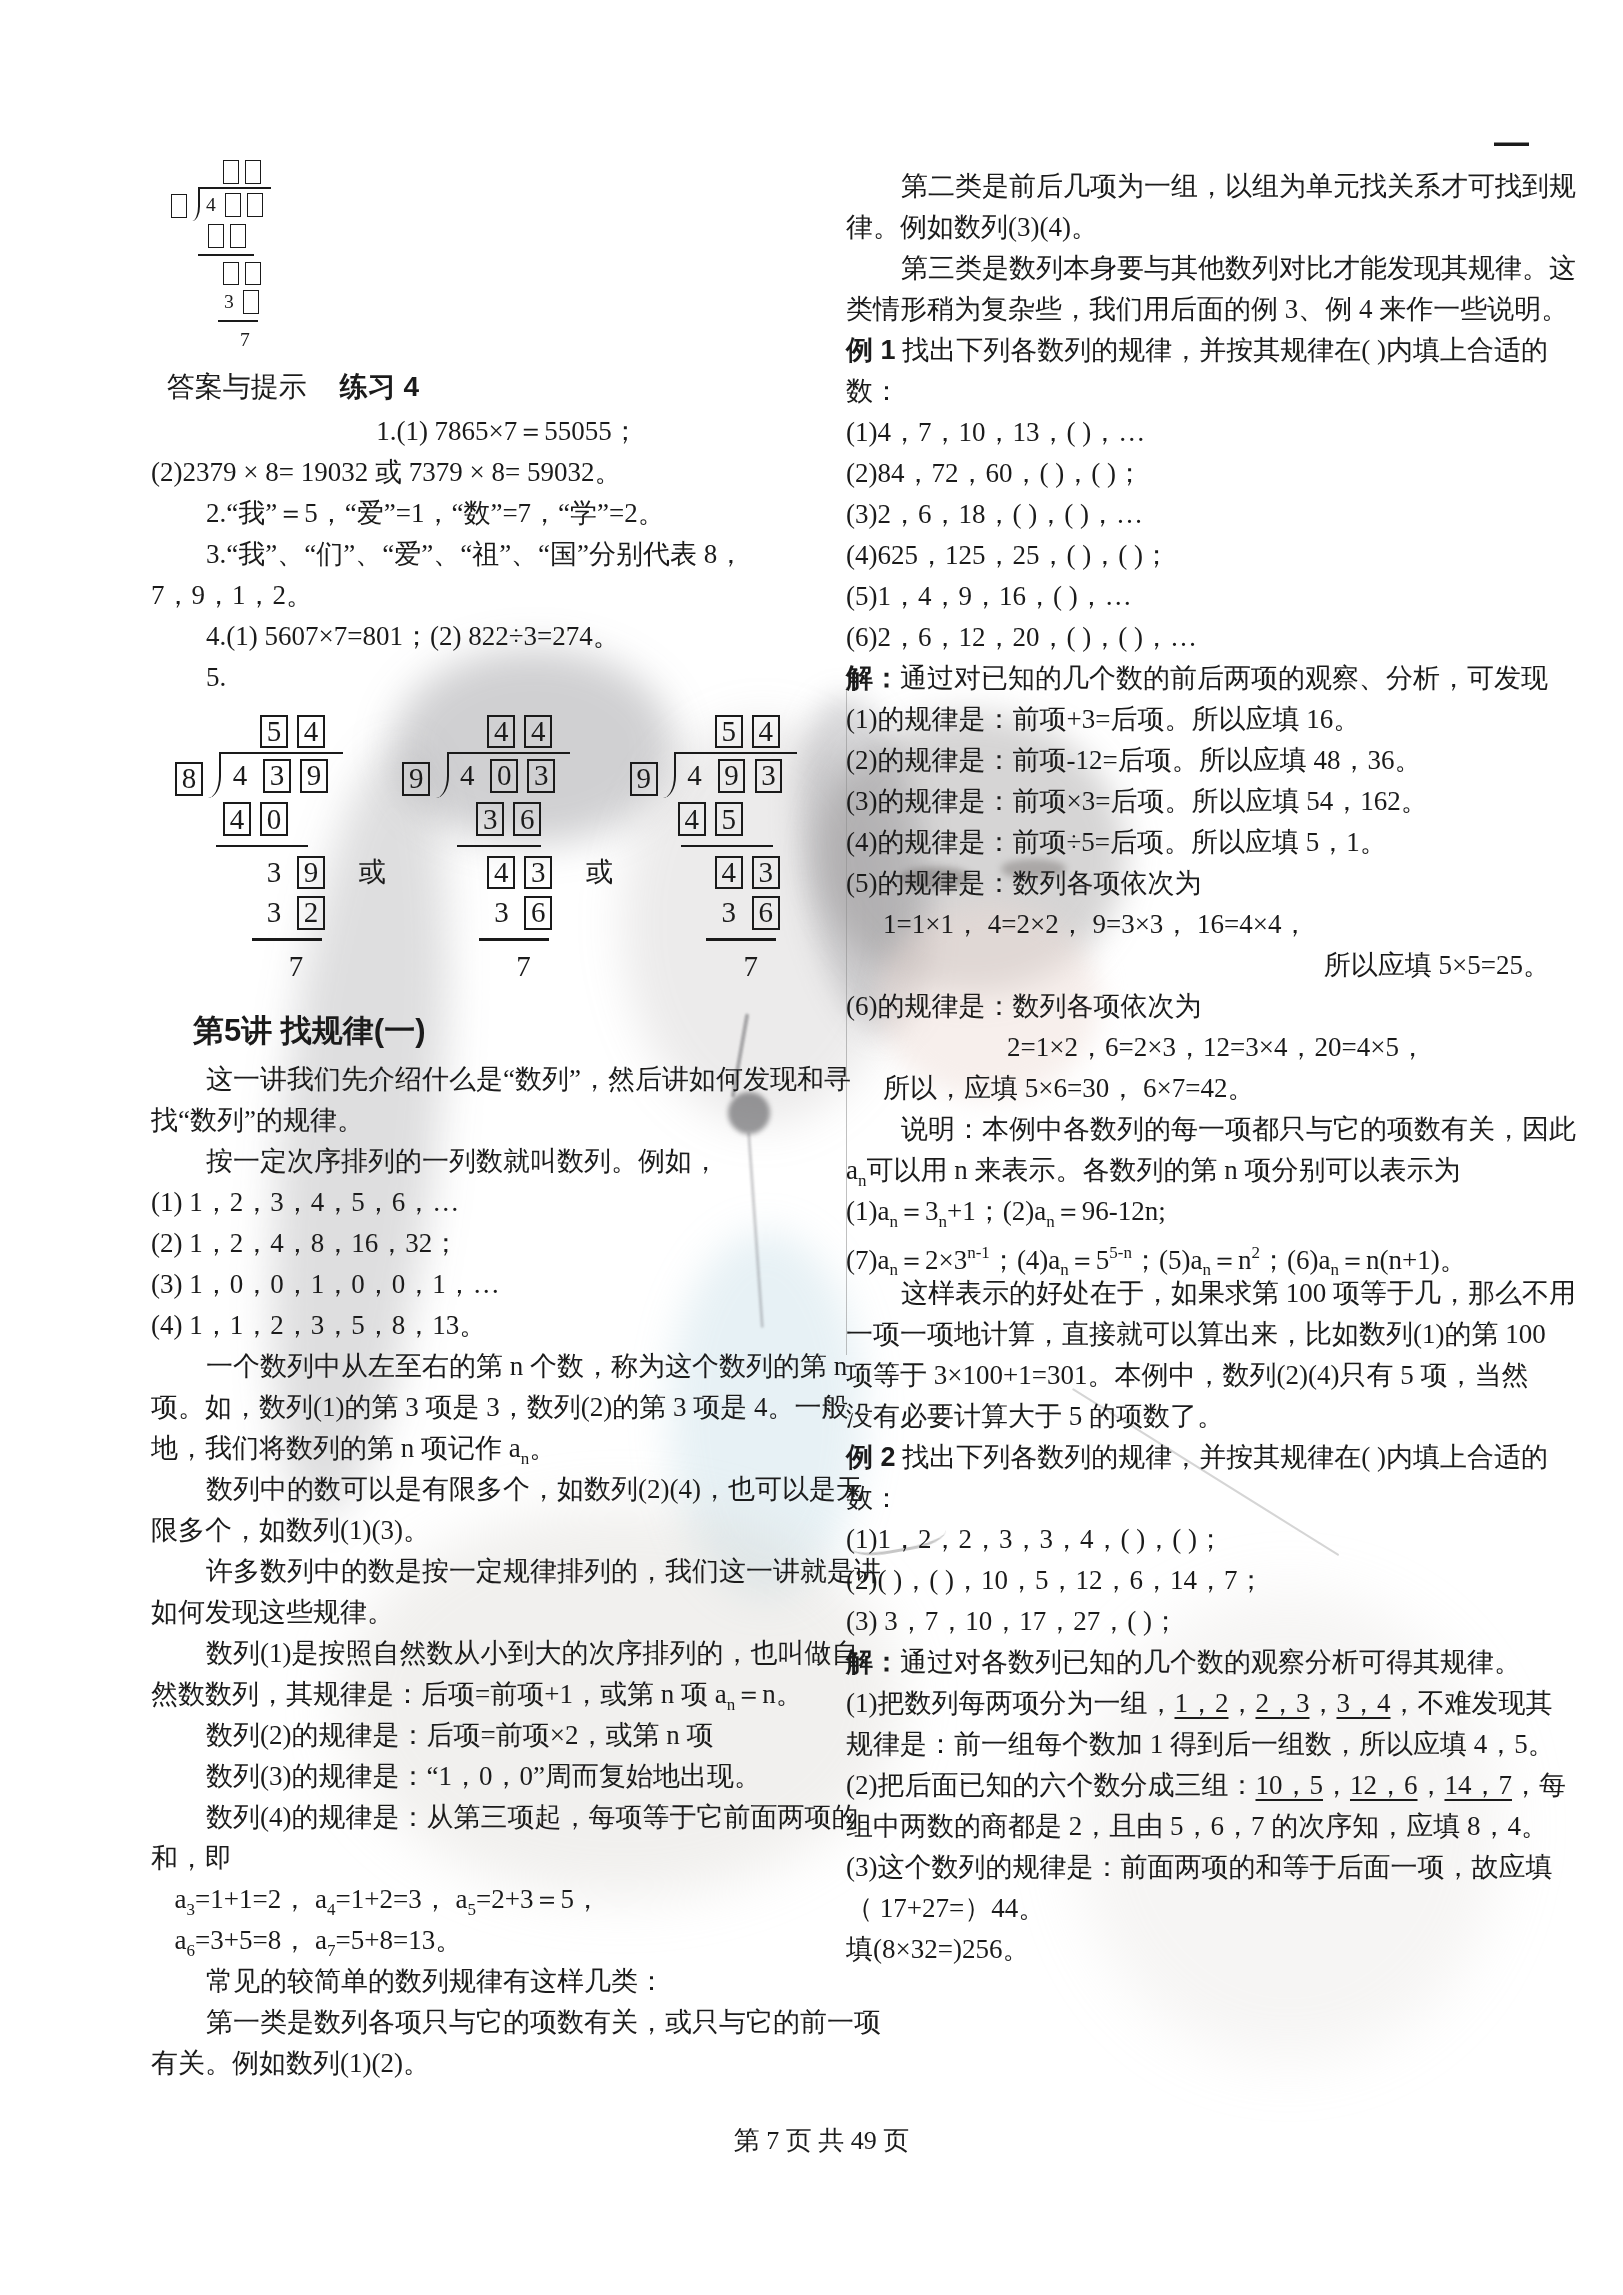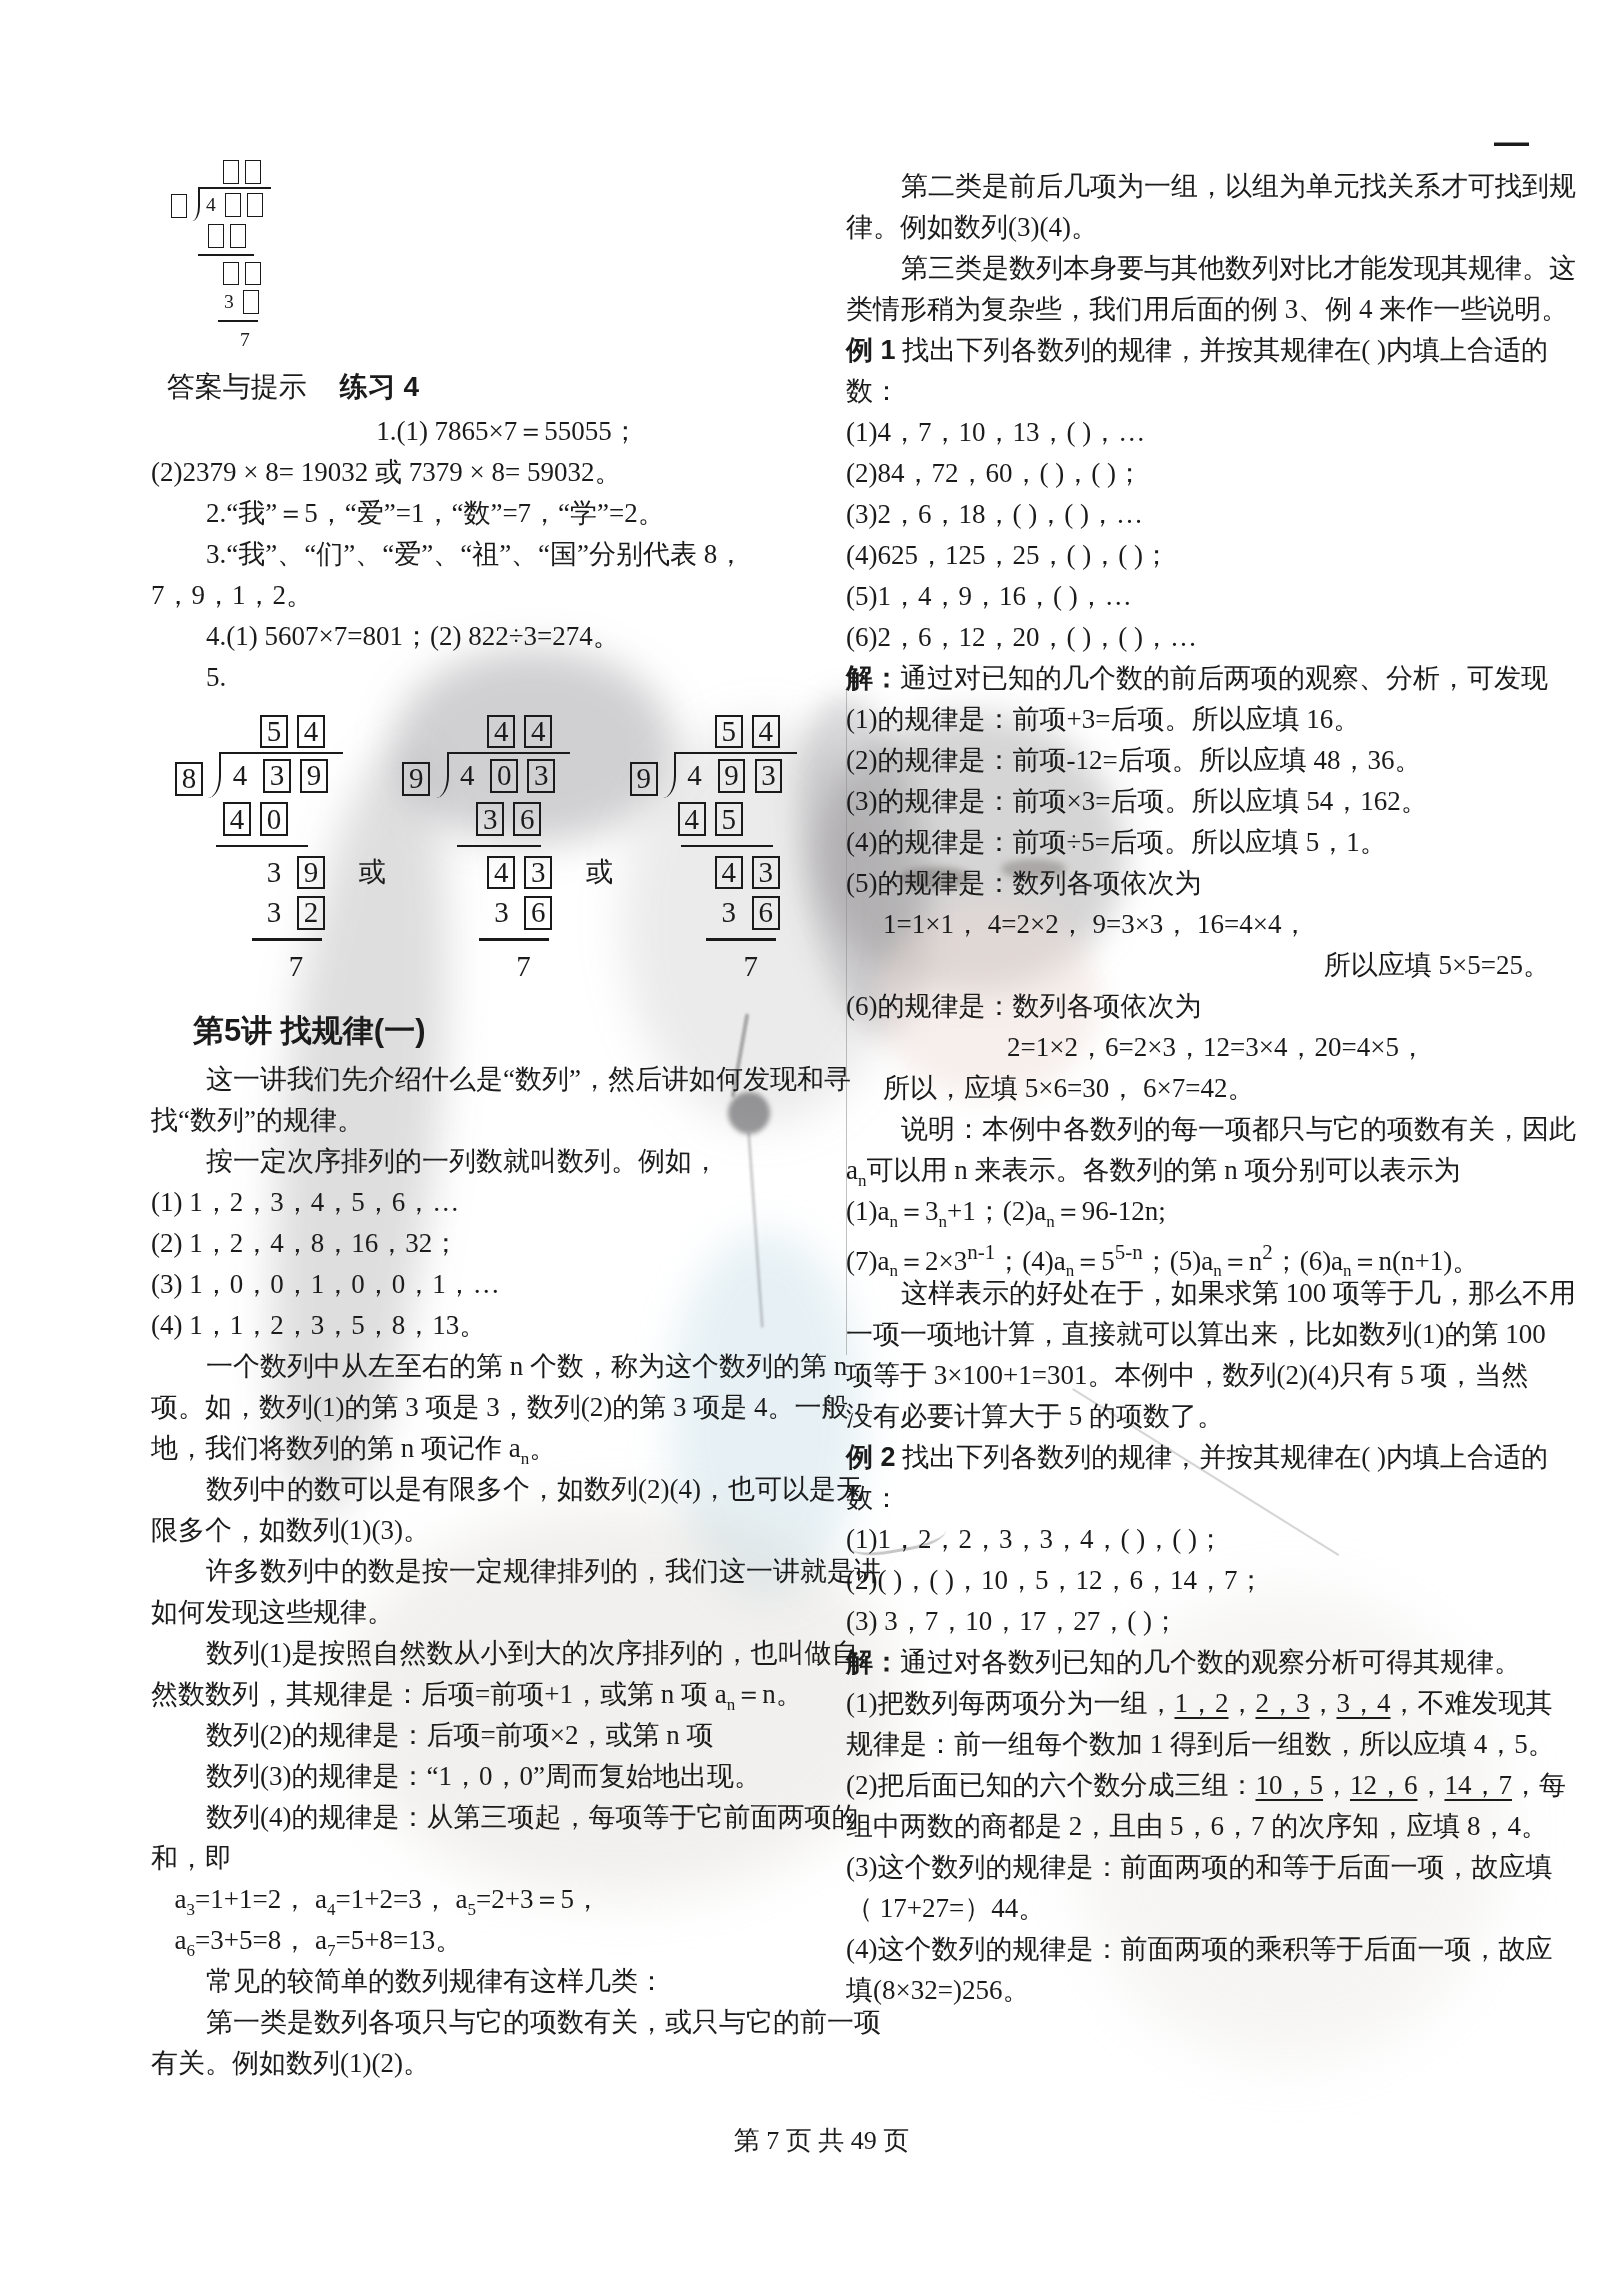--- a/index.html
+++ b/index.html
@@ -26,21 +26,21 @@
   .wm-diag1{left:1073px;top:1388px;width:314px;height:2px;background:rgba(150,150,150,.40);transform:rotate(32deg);transform-origin:left top;border-radius:1.3px;}
   .wm-check{left:848px;top:1519px;width:98px;height:30px;border-bottom:3.3px solid rgba(130,130,130,.45);transform:rotate(-10deg);border-radius:0 0 40% 40%;filter:blur(0.7px);background:transparent;}
   
   .col{position:absolute;top:157px;z-index:2;}
   #lcol{left:151px;width:658px;}
   #rcol{left:846px;width:704px;padding-top:9.2px;}
   .line{height:41px;line-height:41px;white-space:nowrap;font-size:27px;}
   .b{font-family:"Liberation Sans","DejaVu Sans",sans-serif;font-weight:700;}
   .u{text-decoration:underline;text-decoration-thickness:2px;text-underline-offset:4.6px;}
   .sub{font-size:17px;vertical-align:-6.5px;}
-  .sup{font-size:21px;vertical-align:10.5px;}
+  .sup{font-size:17px;vertical-align:10.5px;}
   .h-answers{height:43px;line-height:43px;font-size:28px;margin:10.5px 0 2.6px 15.7px;white-space:nowrap;}
   .h-answers .part2{margin-left:26px;}
   .h-section{height:47px;line-height:47px;font-size:31px;margin:19.6px 0 5.2px 42px;white-space:nowrap;}
   
   .divrow{display:flex;margin:13px 0 0 19.6px;}
   .ldiv{display:inline-block;}
   .ldiv.lg{--cw:37px;--rh:39px;--fs:29px;margin-right:3.9px;}
   .ldiv.sm{--cw:22px;--rh:27.5px;--fs:19.6px;}
   .cell{width:var(--cw);height:var(--rh);display:flex;align-items:center;justify-content:center;
         font-size:var(--fs);flex:none;}
@@ -383,21 +383,20 @@
         <div class="line"><span>(1)1，2，2，3，3，4，( )，( )；</span></div>
         <div class="line"><span>(2)( )，( )，10，5，12，6，14，7；</span></div>
         <div class="line"><span>(3) 3，7，10，17，27，( )；</span></div>
         <div class="line"><span class="b">解：</span><span>通过对各数列已知的几个数的观察分析可得其规律。</span></div>
         <div class="line"><span>(1)把数列每两项分为一组，</span><span class="u">1，2</span><span>，</span><span class="u">2，3</span><span>，</span><span class="u">3，4</span><span>，不难发现其</span></div>
         <div class="line"><span>规律是：前一组每个数加 1 得到后一组数，所以应填 4，5。</span></div>
         <div class="line"><span>(2)把后面已知的六个数分成三组：</span><span class="u">10，5</span><span>，</span><span class="u">12，6</span><span>，</span><span class="u">14，7</span><span>，每</span></div>
         <div class="line"><span>组中两数的商都是 2，且由 5，6，7 的次序知，应填 8，4。</span></div>
         <div class="line"><span>(3)这个数列的规律是：前面两项的和等于后面一项，故应填</span></div>
         <div class="line"><span>（ 17+27=）44。</span></div>
-        <div class="line"><span>(4)这个数列的规律是：前面两项的乘积等于后面一项，故应</span></div>
         <div class="line"><span>填(8×32=)256。</span></div>
       </div>
   </div>
 
   <div class="footer">第 7 页 共 49 页</div>
 
 </div>
 
 
 </body></html>

